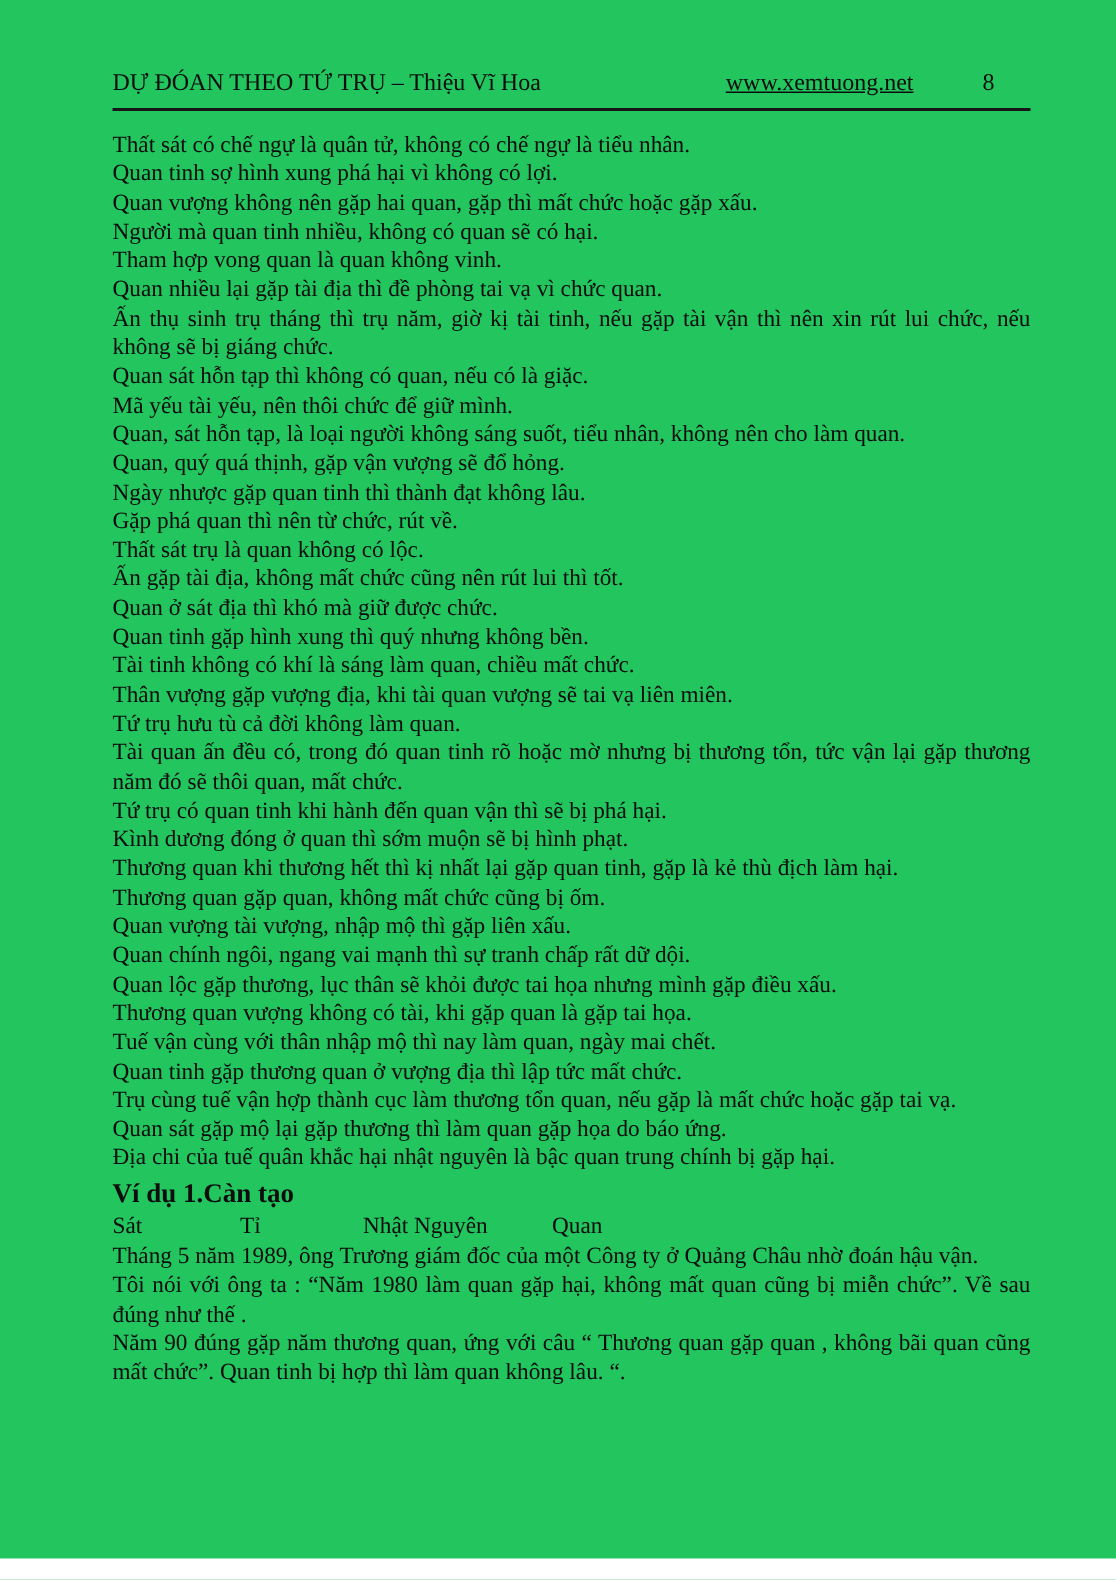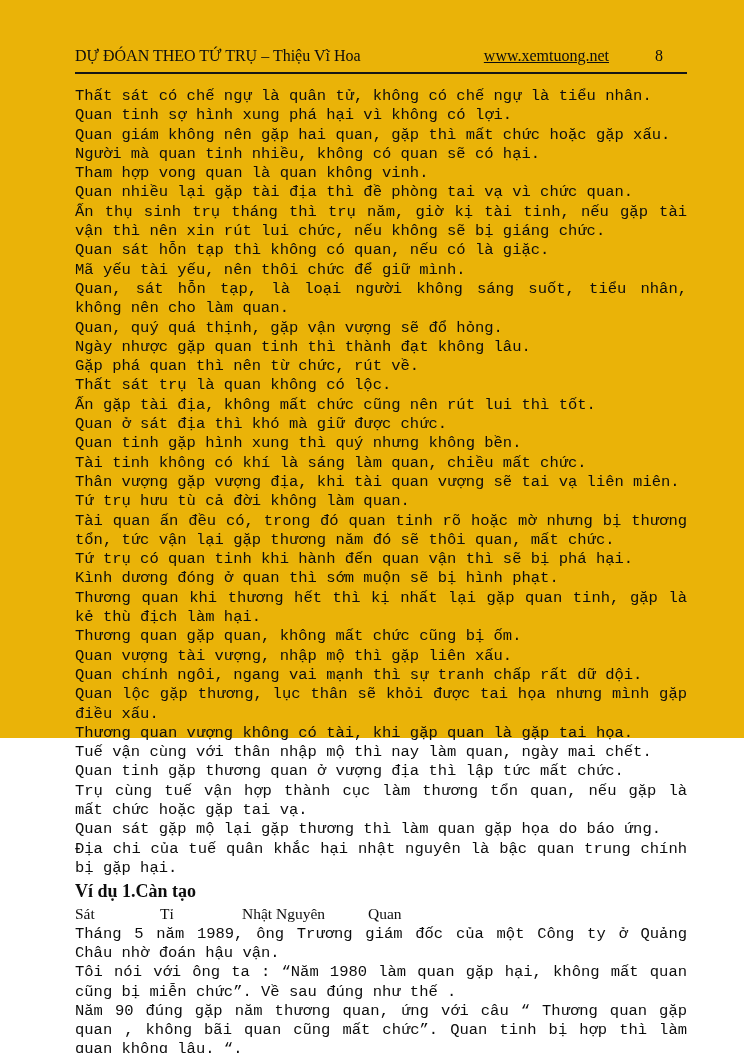--- a/index.html
+++ b/index.html
@@ -4,23 +4,23 @@
 <style>
   * { box-sizing: border-box; margin: 0; padding: 0; }
   html, body { background: #ffffff; }
   body {
     width: 744px; height: 1053px;
     font-family: "Liberation Serif", "DejaVu Serif", serif;
     color: #0d0d0d;
     overflow: hidden;
   }
   .page {
-    width: 744px; height: 738px;
+    width: 744px; height: 1039px;
     padding: 46px 57px 0 75px;
-    background: #eab308;
+    background: #22c55e;
   }
   .header {
     display: flex;
     align-items: baseline;
     font-size: 16px;
     line-height: 20px;
     white-space: nowrap;
   }
   .header .title { flex: 0 0 auto; }
   .header .spacer { flex: 1 1 auto; }
@@ -31,21 +31,20 @@
     border-bottom: 2px solid #161616;
   }
   .content {
     margin-top: 13px;
     font-size: 15.5px;
     line-height: 19.3px;
   }
   .line {
     margin: 0;
     text-align: justify;
-    font-family: Liberation Mono, monospace;
   }
   .example-heading {
     font-size: 18px;
     font-weight: bold;
     line-height: 21px;
     margin-top: 3px;
   }
   .ptable { margin-top: 1px; }
   .ptable .trow {
     display: flex;
@@ -69,21 +68,21 @@
     <span class="pagenum">8</span>
   </div>
 
   <div class="rule"></div>
 
   <div class="content">
 
     <div>
         <p class="line">Thất sát có chế ngự là quân tử, không có chế ngự là tiểu nhân.</p>
         <p class="line">Quan tinh sợ hình xung phá hại vì không có lợi.</p>
-        <p class="line">Quan giám không nên gặp hai quan, gặp thì mất chức hoặc gặp xấu.</p>
+        <p class="line">Quan vượng không nên gặp hai quan, gặp thì mất chức hoặc gặp xấu.</p>
         <p class="line">Người mà quan tinh nhiều, không có quan sẽ có hại.</p>
         <p class="line">Tham hợp vong quan là quan không vinh.</p>
         <p class="line">Quan nhiều lại gặp tài địa thì đề phòng tai vạ vì chức quan.</p>
         <p class="line">Ấn thụ sinh trụ tháng thì trụ năm, giờ kị tài tinh, nếu gặp tài vận thì nên xin rút lui chức, nếu không sẽ bị giáng chức.</p>
         <p class="line">Quan sát hỗn tạp thì không có quan, nếu có là giặc.</p>
         <p class="line">Mã yếu tài yếu, nên thôi chức để giữ mình.</p>
         <p class="line">Quan, sát hỗn tạp, là loại người không sáng suốt, tiểu nhân, không nên cho làm quan.</p>
         <p class="line">Quan, quý quá thịnh, gặp vận vượng sẽ đổ hỏng.</p>
         <p class="line">Ngày nhược gặp quan tinh thì thành đạt không lâu.</p>
         <p class="line">Gặp phá quan thì nên từ chức, rút về.</p>

